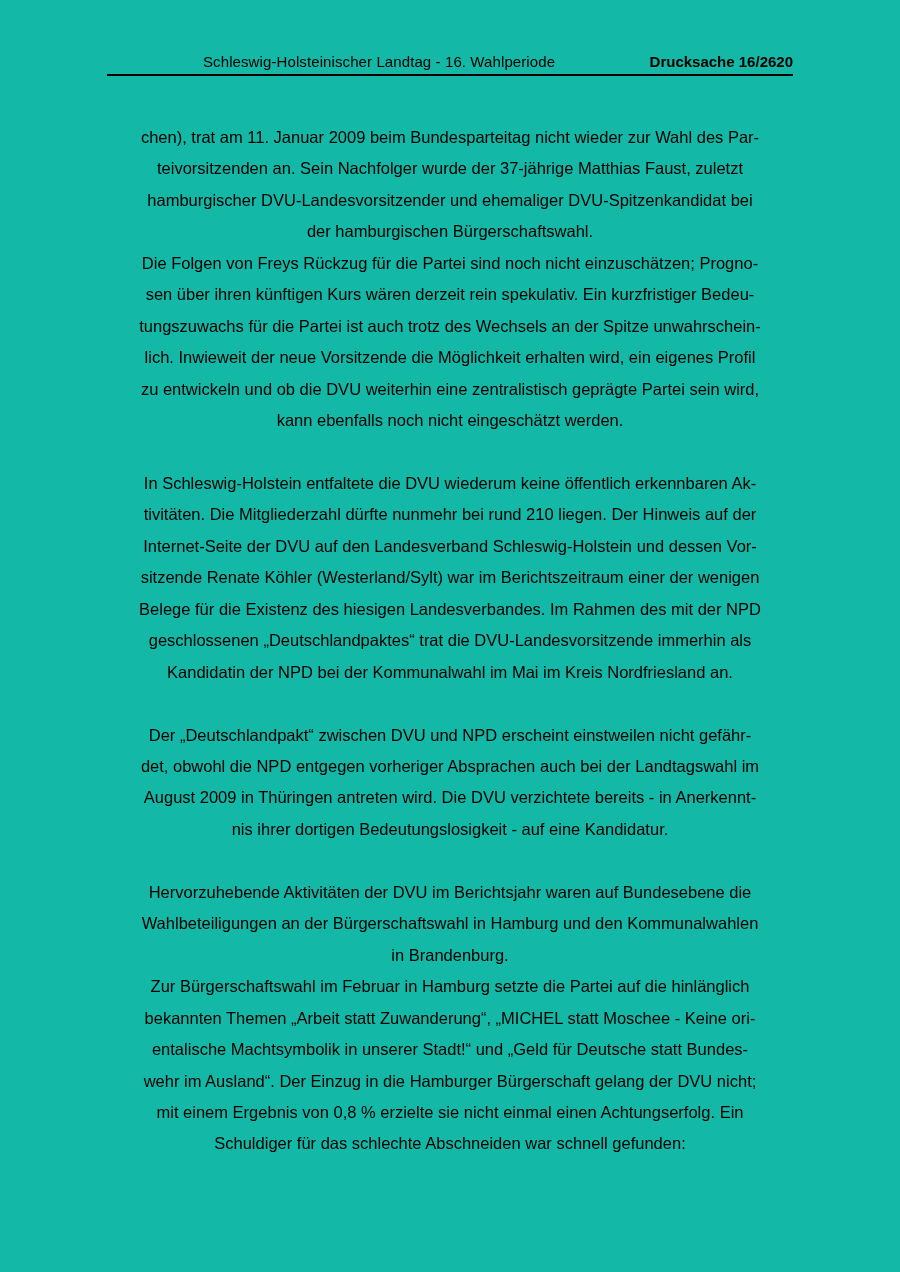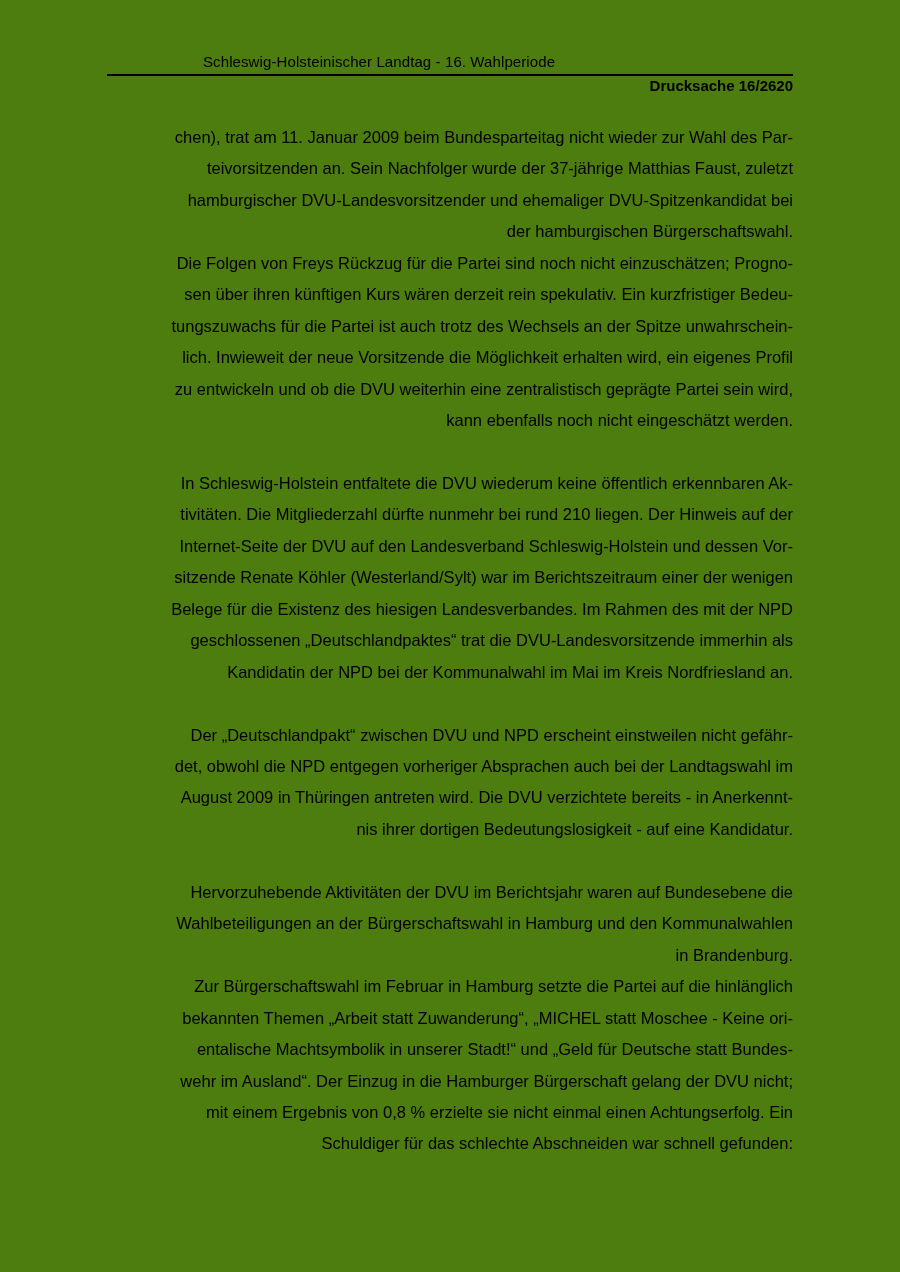--- a/index.html
+++ b/index.html
@@ -11,56 +11,55 @@
     width: 900px;
     height: 1272px;
     font-family: "Liberation Sans", sans-serif;
     color: #000000;
     position: relative;
     overflow: hidden;
   }
   .page {
     position: absolute;
     inset: 0;
-    background: #4d7c0f;
+    background: #14b8a6;
   }
   .header-title {
     position: absolute;
     top: 53px;
     left: 203px;
     font-size: 15px;
     font-weight: 400;
     letter-spacing: 0.1px;
     white-space: nowrap;
   }
   .header-doc {
     position: absolute;
     top: 53px;
     right: 107px;
     font-size: 15px;
     font-weight: 700;
     white-space: nowrap;
-    margin-top: 24px;
   }
   .header-divider {
     position: absolute;
     top: 74px;
     left: 107px;
     right: 107px;
     height: 2px;
     background: #000000;
   }
   .content {
     position: absolute;
     top: 122px;
     left: 107px;
     right: 107px;
     font-size: 16.5px;
     line-height: 31.45px;
-    text-align: right;
+    text-align: center;
   }
   .para {
     white-space: pre-line;
     margin: 0 0 31.45px 0;
   }
   .para:last-child {
     margin-bottom: 0;
   }
   .footer {
     position: absolute;

